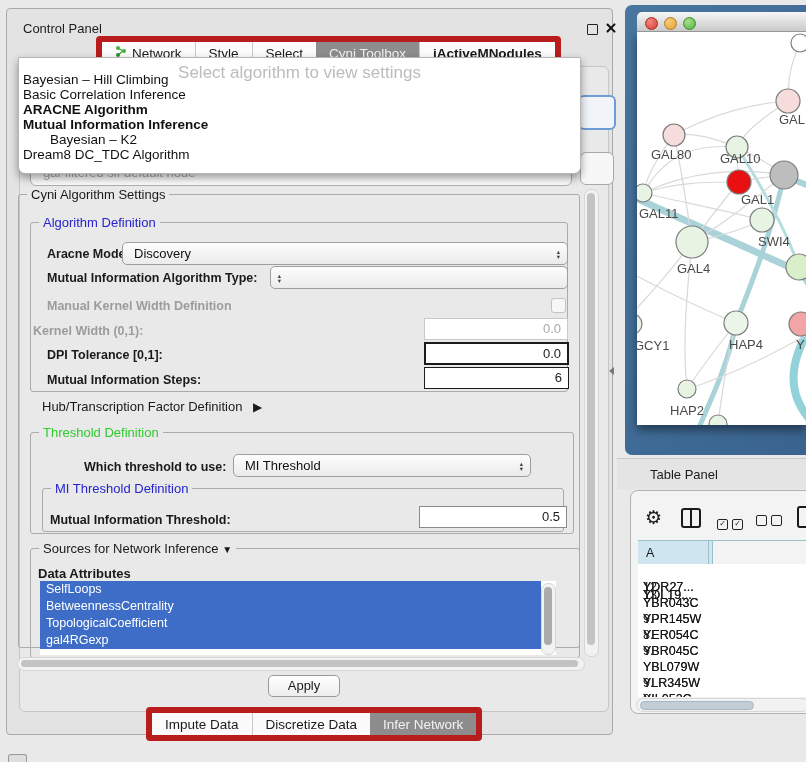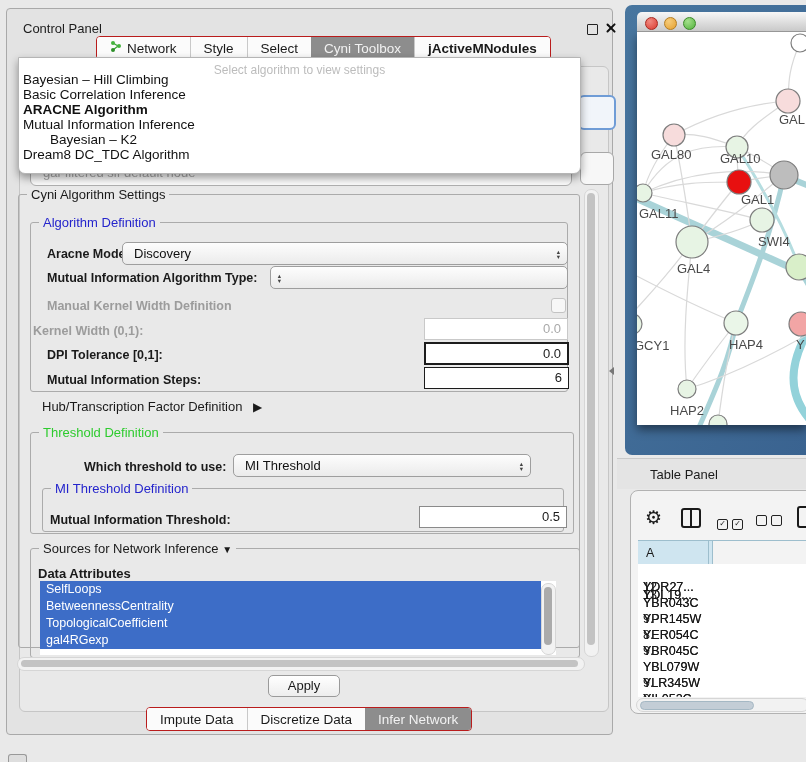--- a/index.html
+++ b/index.html
@@ -8,28 +8,28 @@
   .abs{position:absolute;}
   
   .cpanel{left:6px;top:8px;width:605px;height:725px;background:#e3e3e3;border:1px solid #a9a9a9;border-radius:4px;}
   .cpanel-title{left:16px;top:12px;font-size:13px;color:#1c1c1c;}
   .win-ico-float{left:580px;top:15px;width:9px;height:9px;border:1.5px solid #222;border-radius:1px;}
   .win-ico-close{left:598px;top:13px;width:11px;height:11px;}
   .win-ico-close:before,.win-ico-close:after{content:"";position:absolute;left:5px;top:0;width:2.2px;height:12px;background:#111;border-radius:1px;}
   .win-ico-close:before{transform:rotate(45deg);} .win-ico-close:after{transform:rotate(-45deg);}
   .inner{left:12px;top:57px;width:588px;height:644px;background:#e9e9e9;border:1px solid #c6c6c6;border-radius:6px;}
   
-  .tabrow{top:36px;height:22px;display:flex;border:1px solid #b91c1c;border-radius:4px;overflow:hidden;background:#fbfbfb;z-index:20;}
+  .tabrow{top:36px;height:22px;display:flex;border:6px solid #b91c1c;border-radius:4px;overflow:hidden;background:#fbfbfb;z-index:20;}
   .tab{display:flex;align-items:center;gap:5px;padding:0 13px;font-size:13.5px;background:#fbfbfb;color:#1a1a1a;border-left:1px solid #c9c9c9;cursor:default;}
   .tab:first-child{border-left:none;}
   .tab.sel{background:#8d8d8d;color:#f2f2f2;border-left:none;}
   .tab.bold{font-weight:bold;}
   
   .overlay{left:18px;top:57px;width:561px;height:115px;background:#fff;border:1px solid #b5b5b5;border-radius:0 0 7px 7px;box-shadow:0 4px 9px rgba(0,0,0,.38);z-index:30;}
-  .ov-placeholder{left:0;top:5px;width:100%;text-align:center;font-size:12px;color:#bcbcbc;}
+  .ov-placeholder{left:0;top:5px;width:100%;text-align:center;font-size:17px;color:#bcbcbc;}
   .ov-item{left:3px;width:550px;font-size:13.5px;color:#111;padding-left:1px;height:15px;line-height:15px;}
   .ov-item.bold{font-weight:bold;}
   
   .frag-combo1{left:578px;top:95px;width:34px;height:31px;border:2px solid #6f9cd6;border-radius:6px;background:#f1f5fa;z-index:5;}
   .frag-combo2{left:580px;top:152px;width:32px;height:31px;border:1px solid #a8a8a8;border-radius:6px;background:#f7f7f7;z-index:5;}
   .frag-netcombo{left:30px;top:158px;width:540px;height:26px;border:1px solid #b0b0b0;border-radius:6px;background:#fbfbfb;z-index:6;overflow:hidden;}
   .frag-netcombo span{position:absolute;left:12px;top:6px;font-size:13px;color:#a8a8a8;}
   
   .group{border:1px solid #ababab;border-radius:3px;}
   .gtitle{position:absolute;top:-8px;left:8px;background:#e9e9e9;padding:0 4px;font-size:13px;white-space:nowrap;}
@@ -104,21 +104,21 @@
 <div class="abs frag-netcombo">
   <span>gal-filtered sif default node</span>
 </div>
 
 <div class="abs overlay">
   <div class="abs ov-placeholder">Select algorithm to view settings</div>
   <div id="ov-items">
       <div class="abs ov-item" style="top: 14px;">Bayesian – Hill Climbing</div>
       <div class="abs ov-item" style="top: 29px;">Basic Correlation Inference</div>
       <div class="abs ov-item bold" style="top: 44px;">ARACNE Algorithm</div>
-      <div class="abs ov-item" style="top: 59px;">Mutual Information Inference</div>
+      <div class="abs ov-item" style="top: 59px; font-weight: bold;">Mutual Information Inference</div>
       <div class="abs ov-item" style="top: 74px; margin-left: 27px;">Bayesian – K2</div>
       <div class="abs ov-item" style="top: 89px;">Dream8 DC_TDC Algorithm</div>
     </div>
 </div>
 
 <div class="abs group" style="left:18px;top:194px;width:560px;height:452px;">
   <span class="gtitle">Cyni Algorithm Settings</span>
 </div>
 
 <div class="abs group" style="left:30px;top:222px;width:536px;height:168px;">

